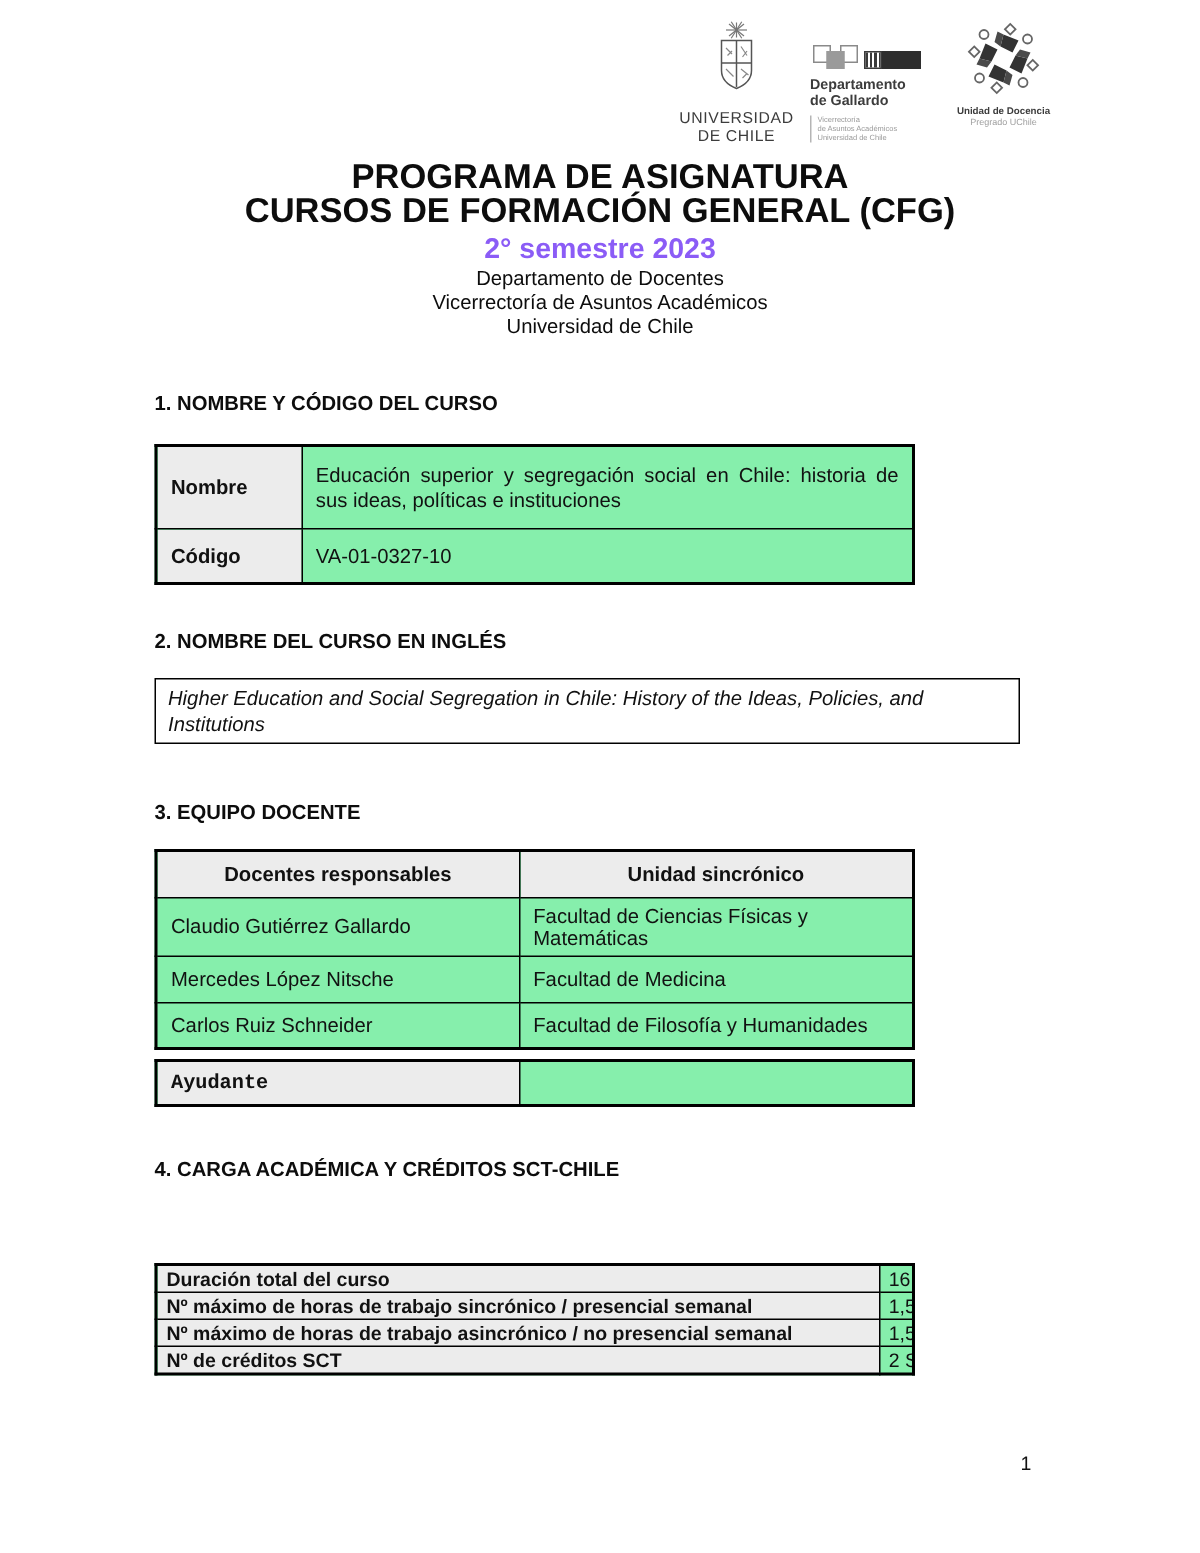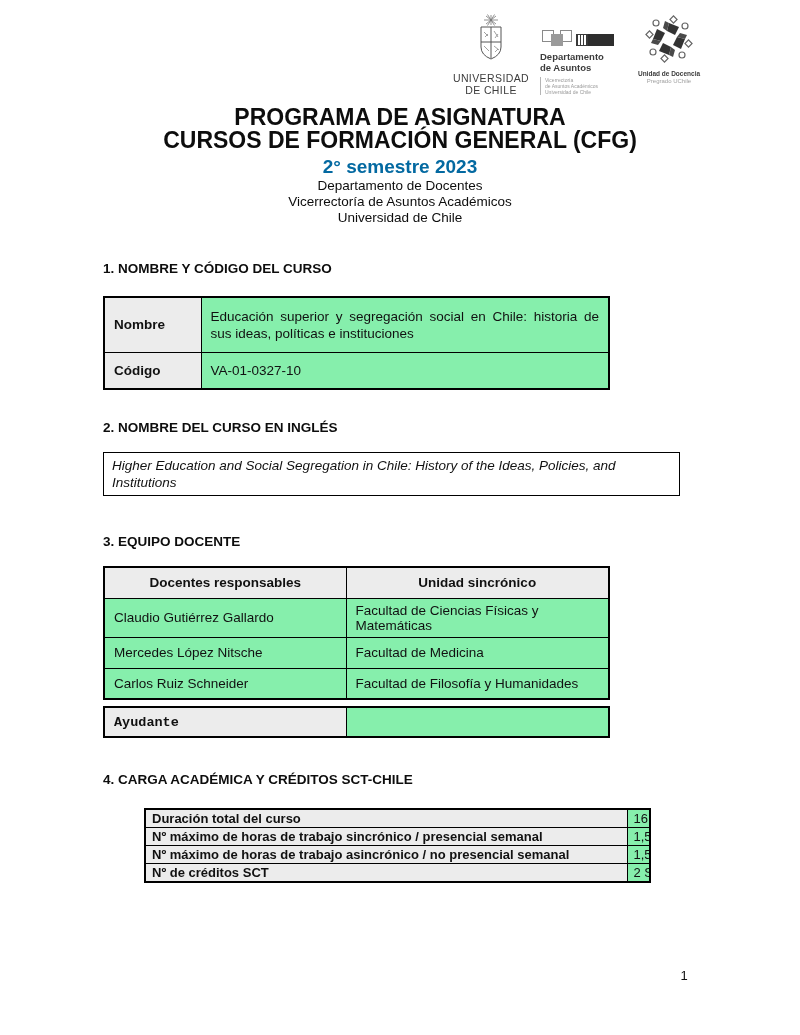--- a/index.html
+++ b/index.html
@@ -54,21 +54,21 @@
     padding:4px 8px; display:flex; align-items:center; }
   .box-en > div { width:100%; }
 
   .t-team { top:566px; }
   .t-team td { height:31px; }
   .t-team .th { background:#ececec; font-weight:bold; text-align:center; }
 
   .t-ayud { top:706px;font-family:Liberation Mono, monospace; }
   .t-ayud td { height:30px; }
 
-  .t-carga { top:808px;margin-left:41px; }
+  .t-carga { top:842px; }
   .t-carga td { height:18px; padding:1px 6px; font-size:13px; line-height:15px; white-space:nowrap; }
 
   .pagenum { position:absolute; left:664px; top:968px; width:40px; text-align:center;
     font-size:13px; color:#111; }
 </style>
 </head>
 <body>
 
 <div class="page">
 
@@ -99,21 +99,21 @@
 
     <div class="logo logo-preg">
       <div class="sq-row">
         <span class="sq up"></span>
           <span class="sq fill"></span>
           <span class="sq up"></span>
           <span class="sq hatch"></span>
           <span class="bar"></span>
       </div>
       <div class="preg-title">Departamento</div>
-      <div class="preg-title">de Asuntos</div>
+      <div class="preg-title">de Gallardo</div>
       <div class="preg-sub">
         <div>Vicerrectoría</div>
         <div>de Asuntos Académicos</div>
         <div>Universidad de Chile</div>
       </div>
     </div>
 
     <div class="logo logo-doc">
       <span>
         <svg width="50" height="52" viewBox="0 0 50 52">
@@ -131,21 +131,21 @@
         </svg>
       </span>
       <div class="doc-name">Unidad de Docencia</div>
       <div class="doc-sub">Pregrado UChile</div>
     </div>
   </div>
 
   <div class="titleblock">
     <div class="t1">PROGRAMA DE ASIGNATURA</div>
     <div class="t1">CURSOS DE FORMACIÓN GENERAL (CFG)</div>
-    <div class="tsem" id="semester" style="color: #0369a1;">2° semestre 2023</div>
+    <div class="tsem" id="semester" style="color: #8b5cf6;">2° semestre 2023</div>
     <div class="tsub">Departamento de Docentes</div>
     <div class="tsub">Vicerrectoría de Asuntos Académicos</div>
     <div class="tsub">Universidad de Chile</div>
   </div>
 
   <div class="heading" style="top:261px">1. NOMBRE Y CÓDIGO DEL CURSO</div>
   <table class="t-name">
     <colgroup>
         <col style="width:97px">
         <col>

